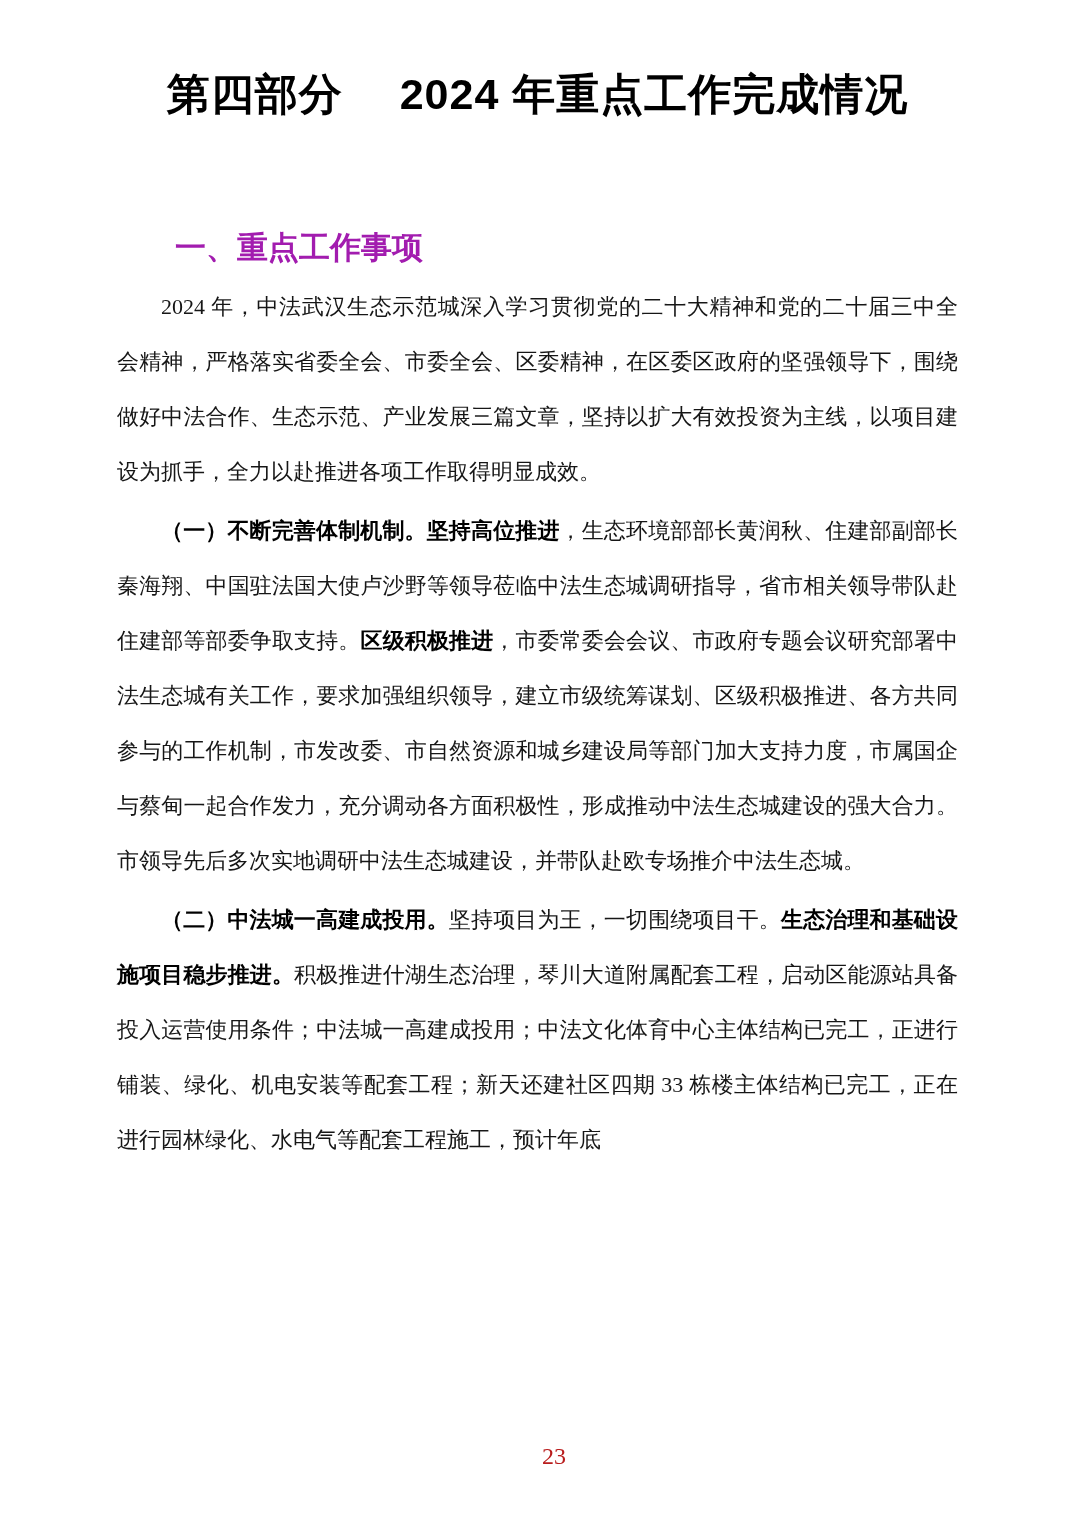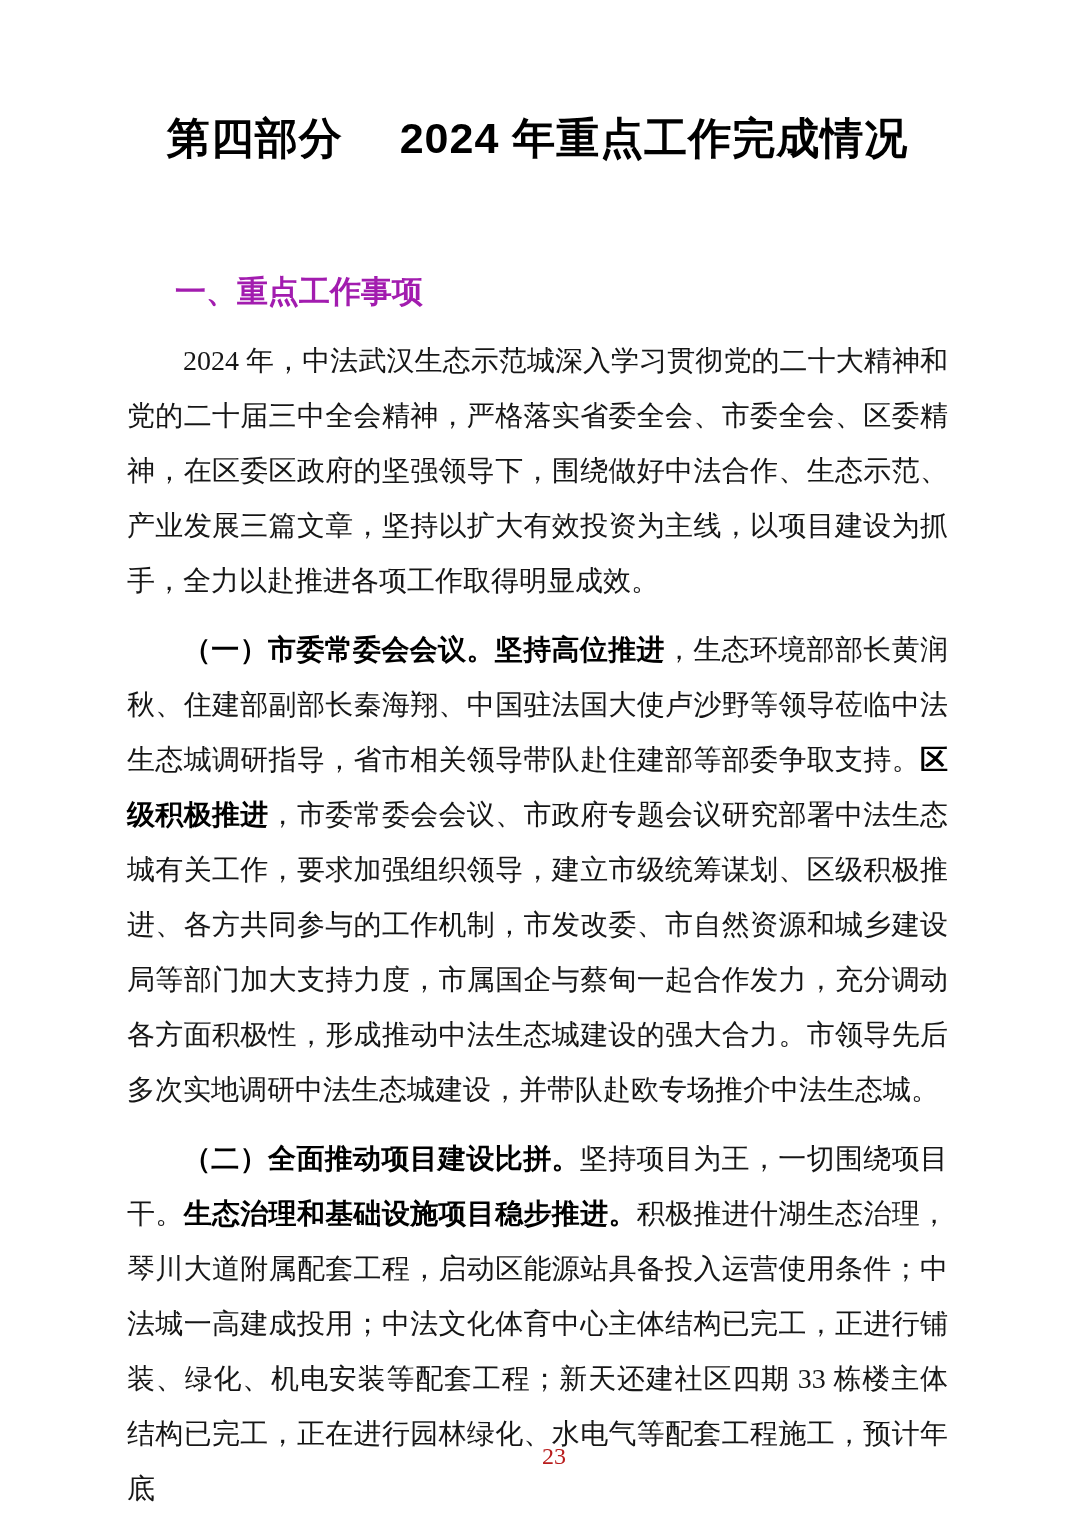--- a/index.html
+++ b/index.html
@@ -7,21 +7,21 @@
     padding: 0;
     background: #ffffff;
   }
   .page {
     position: relative;
     width: 1074px;
     height: 1520px;
     margin: 0 auto;
     background: #ffffff;
     box-sizing: border-box;
-    padding: 112px 112px 0 113px;
+    padding: 68px 112px 0 113px;
     overflow: hidden;
   }
   .doc-title {
     font-family: "Liberation Sans", "DejaVu Sans", sans-serif;
     font-weight: bold;
     font-size: 43px;
     line-height: 1.25;
     letter-spacing: 1px;
     text-align: center;
     color: #000000;
@@ -33,26 +33,26 @@
     font-weight: bold;
     font-size: 31px;
     line-height: 55px;
     color: #a21caf;
     margin: 0;
     padding-left: 62px; 
   }
   .doc-body { margin: 0; }
   .para {
     font-family: "Liberation Serif", "DejaVu Serif", serif;
-    font-size: 28px;
+    font-size: 22px;
     line-height: 55px;
     text-align: justify;
     text-indent: 2em;
     color: #161616;
-    margin: 14px;
+    margin: 4px;
   }
   .para .run { font-weight: normal; }
   .para .run.bold {
     font-weight: bold;
     color: #000000;
   }
   .page-number {
     position: absolute;
     left: 17px;
     bottom: 50px;
@@ -66,18 +66,18 @@
 </head>
 <body>
 
 <div class="page">
   <h1 class="doc-title">第四部分　 2024 年重点工作完成情况</h1>
 
   <h2 class="section-heading">一、重点工作事项</h2>
 
   <div class="doc-body">
       <p class="para"><span class="run">2024 年，中法武汉生态示范城深入学习贯彻党的二十大精神和党的二十届三中全会精神，严格落实省委全会、市委全会、区委精神，在区委区政府的坚强领导下，围绕做好中法合作、生态示范、产业发展三篇文章，坚持以扩大有效投资为主线，以项目建设为抓手，全力以赴推进各项工作取得明显成效。</span></p>
-      <p class="para"><span class="run bold">（一）市委常委会会议。坚持高位推进</span><span class="run">，生态环境部部长黄润秋、住建部副部长秦海翔、中国驻法国大使卢沙野等领导莅临中法生态城调研指导，省市相关领导带队赴住建部等部委争取支持。</span><span class="run bold">区级积极推进</span><span class="run">，市委常委会会议、市政府专题会议研究部署中法生态城有关工作，要求加强组织领导，建立市级统筹谋划、区级积极推进、各方共同参与的工作机制，市发改委、市自然资源和城乡建设局等部门加大支持力度，市属国企与蔡甸一起合作发力，充分调动各方面积极性，形成推动中法生态城建设的强大合力。市领导先后多次实地调研中法生态城建设，并带队赴欧专场推介中法生态城。</span></p>
-      <p class="para"><span class="run bold">（二）全面推动项目建设比拼。</span><span class="run">坚持项目为王，一切围绕项目干。</span><span class="run bold">生态治理和基础设施项目稳步推进。</span><span class="run">积极推进什湖生态治理，琴川大道附属配套工程，启动区能源站具备投入运营使用条件；中法城一高建成投用；中法文化体育中心主体结构已完工，正进行铺装、绿化、机电安装等配套工程；新天还建社区四期 33 栋楼主体结构已完工，正在进行园林绿化、水电气等配套工程施工，预计年底</span></p>
+      <p class="para"><span class="run bold">（一）不断完善体制机制。坚持高位推进</span><span class="run">，生态环境部部长黄润秋、住建部副部长秦海翔、中国驻法国大使卢沙野等领导莅临中法生态城调研指导，省市相关领导带队赴住建部等部委争取支持。</span><span class="run bold">区级积极推进</span><span class="run">，市委常委会会议、市政府专题会议研究部署中法生态城有关工作，要求加强组织领导，建立市级统筹谋划、区级积极推进、各方共同参与的工作机制，市发改委、市自然资源和城乡建设局等部门加大支持力度，市属国企与蔡甸一起合作发力，充分调动各方面积极性，形成推动中法生态城建设的强大合力。市领导先后多次实地调研中法生态城建设，并带队赴欧专场推介中法生态城。</span></p>
+      <p class="para"><span class="run bold">（二）中法城一高建成投用。</span><span class="run">坚持项目为王，一切围绕项目干。</span><span class="run bold">生态治理和基础设施项目稳步推进。</span><span class="run">积极推进什湖生态治理，琴川大道附属配套工程，启动区能源站具备投入运营使用条件；中法城一高建成投用；中法文化体育中心主体结构已完工，正进行铺装、绿化、机电安装等配套工程；新天还建社区四期 33 栋楼主体结构已完工，正在进行园林绿化、水电气等配套工程施工，预计年底</span></p>
     </div>
 
   <div class="page-number">23</div>
 </div>
 
 </body></html>

